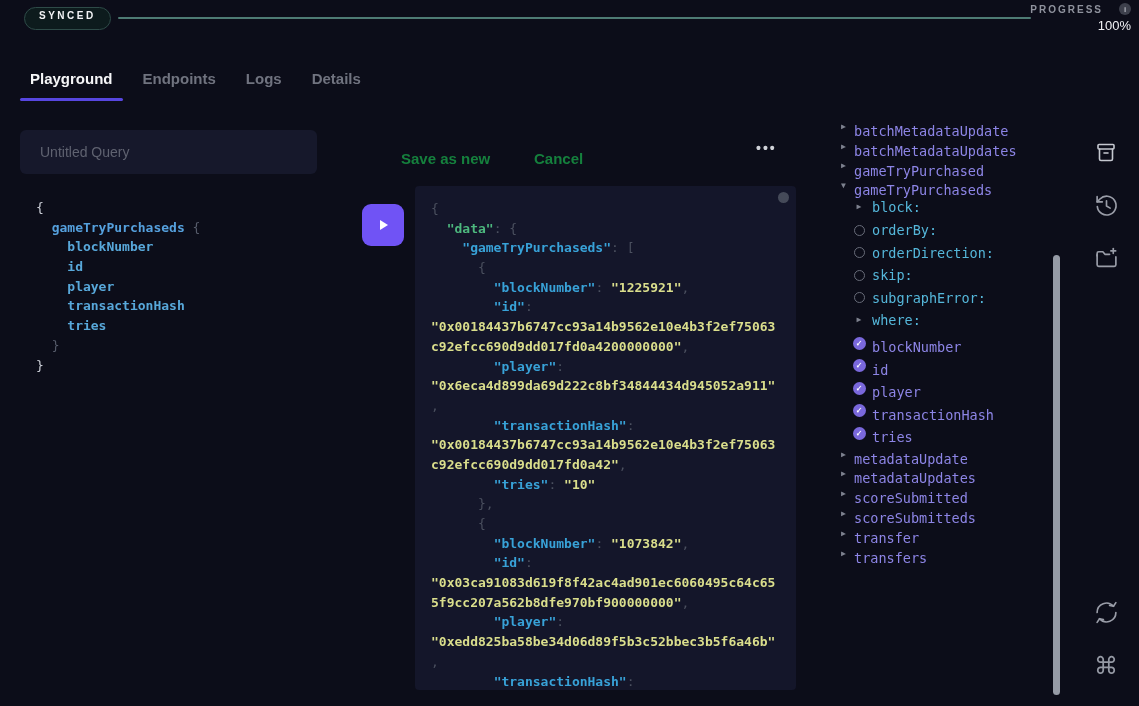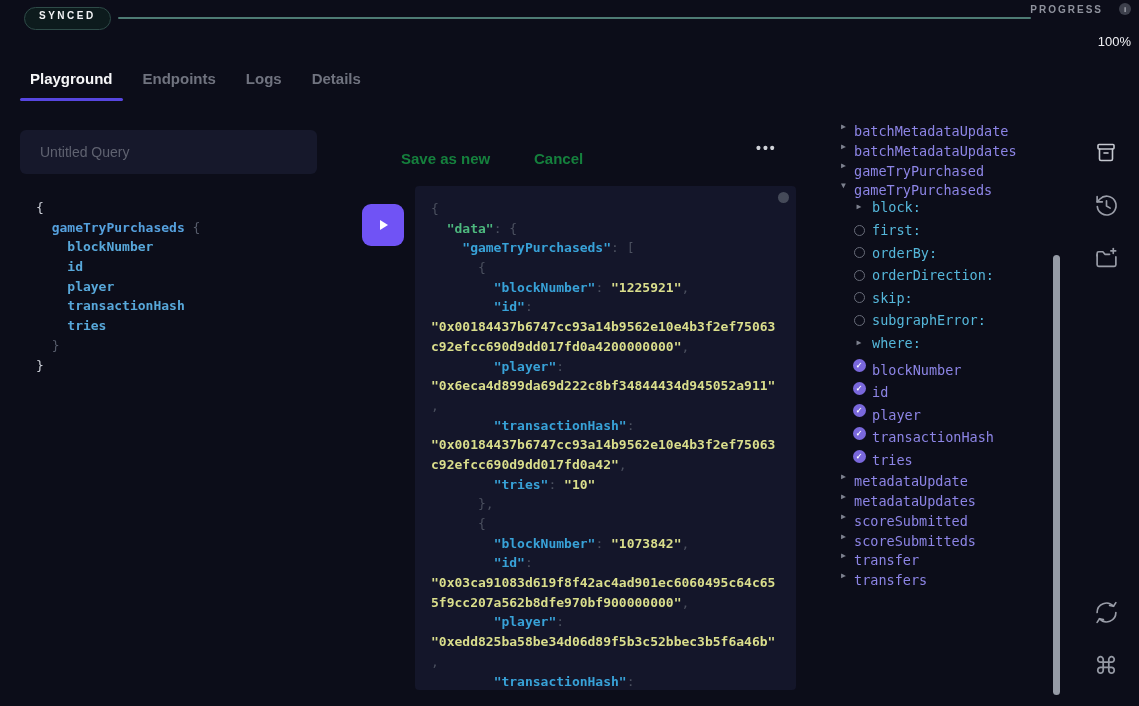--- a/index.html
+++ b/index.html
@@ -27,21 +27,21 @@
   .progress-block { position:absolute; right:8px; top:3px; text-align:right; }
   .progress-label-row { display:flex; align-items:center; justify-content:flex-end; gap:16px; }
   .progress-label {
     color:#8f929d; font-size:10px; font-weight:bold; letter-spacing:2px;
   }
   .info-icon {
     width:12px; height:12px; border-radius:50%; background:#3d404c;
     color:#b4b7c0; font-size:8px; font-weight:bold; display:flex;
     align-items:center; justify-content:center;
   }
-  .progress-value { color:#f0f0f4; font-size:13px; margin-top:19px; }
+  .progress-value { color:#f0f0f4; font-size:13px; margin-top:3px; }
   
   .tabs { position:absolute; left:20px; top:62px; display:flex; gap:10px; }
   .tab {
     padding:8px 10px 14px 10px; font-size:15px; font-weight:bold;
     color:#70737f; cursor:pointer; position:relative;
   }
   .tab.active { color:#f6f6f8; }
   .tab.active::after {
     content:""; position:absolute; left:0; right:0; bottom:0; height:3px;
     background:#5746e0; border-radius:2px;
@@ -213,26 +213,20 @@
     <div class="schema-row lvl-sub">
       <span class="schema-icon">
         <span class="tri">▶</span>
       </span>
       <span class="lbl-cyan">block:</span>
     </div>
     <div class="schema-row lvl-sub">
       <span class="schema-icon">
         <span class="radio-circle"></span>
       </span>
-      <span class="lbl-cyan">first:</span>
-    </div>
-    <div class="schema-row lvl-sub">
-      <span class="schema-icon">
-        <span class="radio-circle"></span>
-      </span>
       <span class="lbl-cyan">orderBy:</span>
     </div>
     <div class="schema-row lvl-sub">
       <span class="schema-icon">
         <span class="radio-circle"></span>
       </span>
       <span class="lbl-cyan">orderDirection:</span>
     </div>
     <div class="schema-row lvl-sub">
       <span class="schema-icon">

